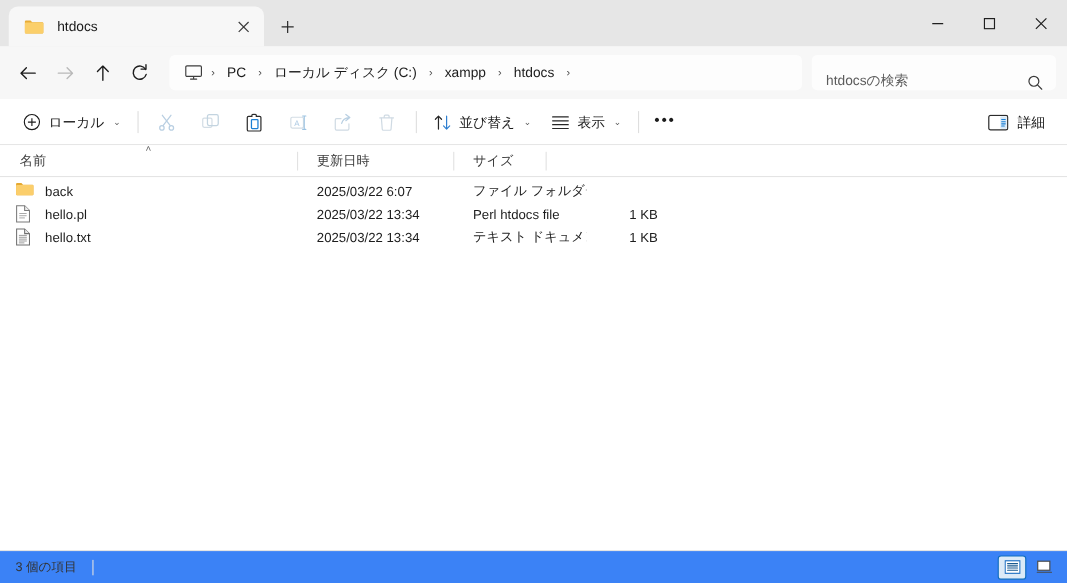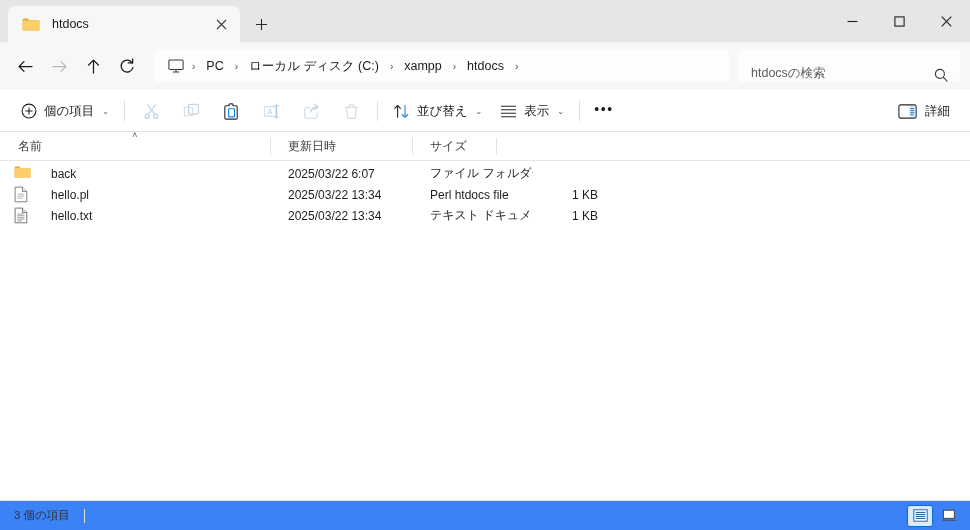--- a/index.html
+++ b/index.html
@@ -284,21 +284,21 @@
 
   .row {
     height: 21px;
     display: flex;
     align-items: center;
     font-size: 12px;
     color: #1d1d1d;
   }
 
   .cell { display: flex; align-items: center; white-space: nowrap; overflow: hidden; }
-  .cell.c-name { width: 270px; flex: 0 0 270px; padding-left: 14px; gap: 20px; }
+  .cell.c-name { width: 270px; flex: 0 0 270px; padding-left: 14px; gap: 10px; }
   .cell.c-date { width: 142px; flex: 0 0 142px; padding-left: 18px; }
   .cell.c-type { width: 121px; flex: 0 0 121px; padding-left: 18px; }
   .cell.c-size { width: 84px; flex: 0 0 84px; justify-content: flex-end; padding-right: 19px; }
 
   .fileicon { width: 17px; height: 17px; flex: 0 0 17px; position: relative; }
 
   
   .statusbar {
     height: 30px;
     flex: 0 0 30px;
@@ -435,21 +435,21 @@
 
   <div class="toolbar">
 
     <div class="tb-item">
       <span style="display:flex;align-items:center;">
         <svg width="16" height="16" viewBox="0 0 16 16" xmlns="http://www.w3.org/2000/svg">
           <circle cx="8" cy="8" r="6.9" fill="none" stroke="#1c1c1c" stroke-width="1.05"></circle>
           <path d="M8 4.4 V11.6 M4.4 8 H11.6" stroke="#1c1c1c" stroke-width="1.05"></path>
         </svg>
       </span>
-      <span class="tb-label">個の項目</span>
+      <span class="tb-label">ローカル</span>
       <span class="tb-chev">⌄</span>
     </div>
 
     <div class="tb-sep"></div>
 
     <div class="tb-icononly">
       <span style="display:flex;">
         <svg width="17" height="17" viewBox="0 0 17 17" xmlns="http://www.w3.org/2000/svg">
           <path d="M4.6 1.8 L11.6 11.0 M12.4 1.8 L5.4 11.0" stroke="#b9cfe2" stroke-width="1.15" fill="none" stroke-linecap="round"></path>
           <circle cx="4.2" cy="13.3" r="2.0" fill="none" stroke="#b9cfe2" stroke-width="1.15"></circle>

